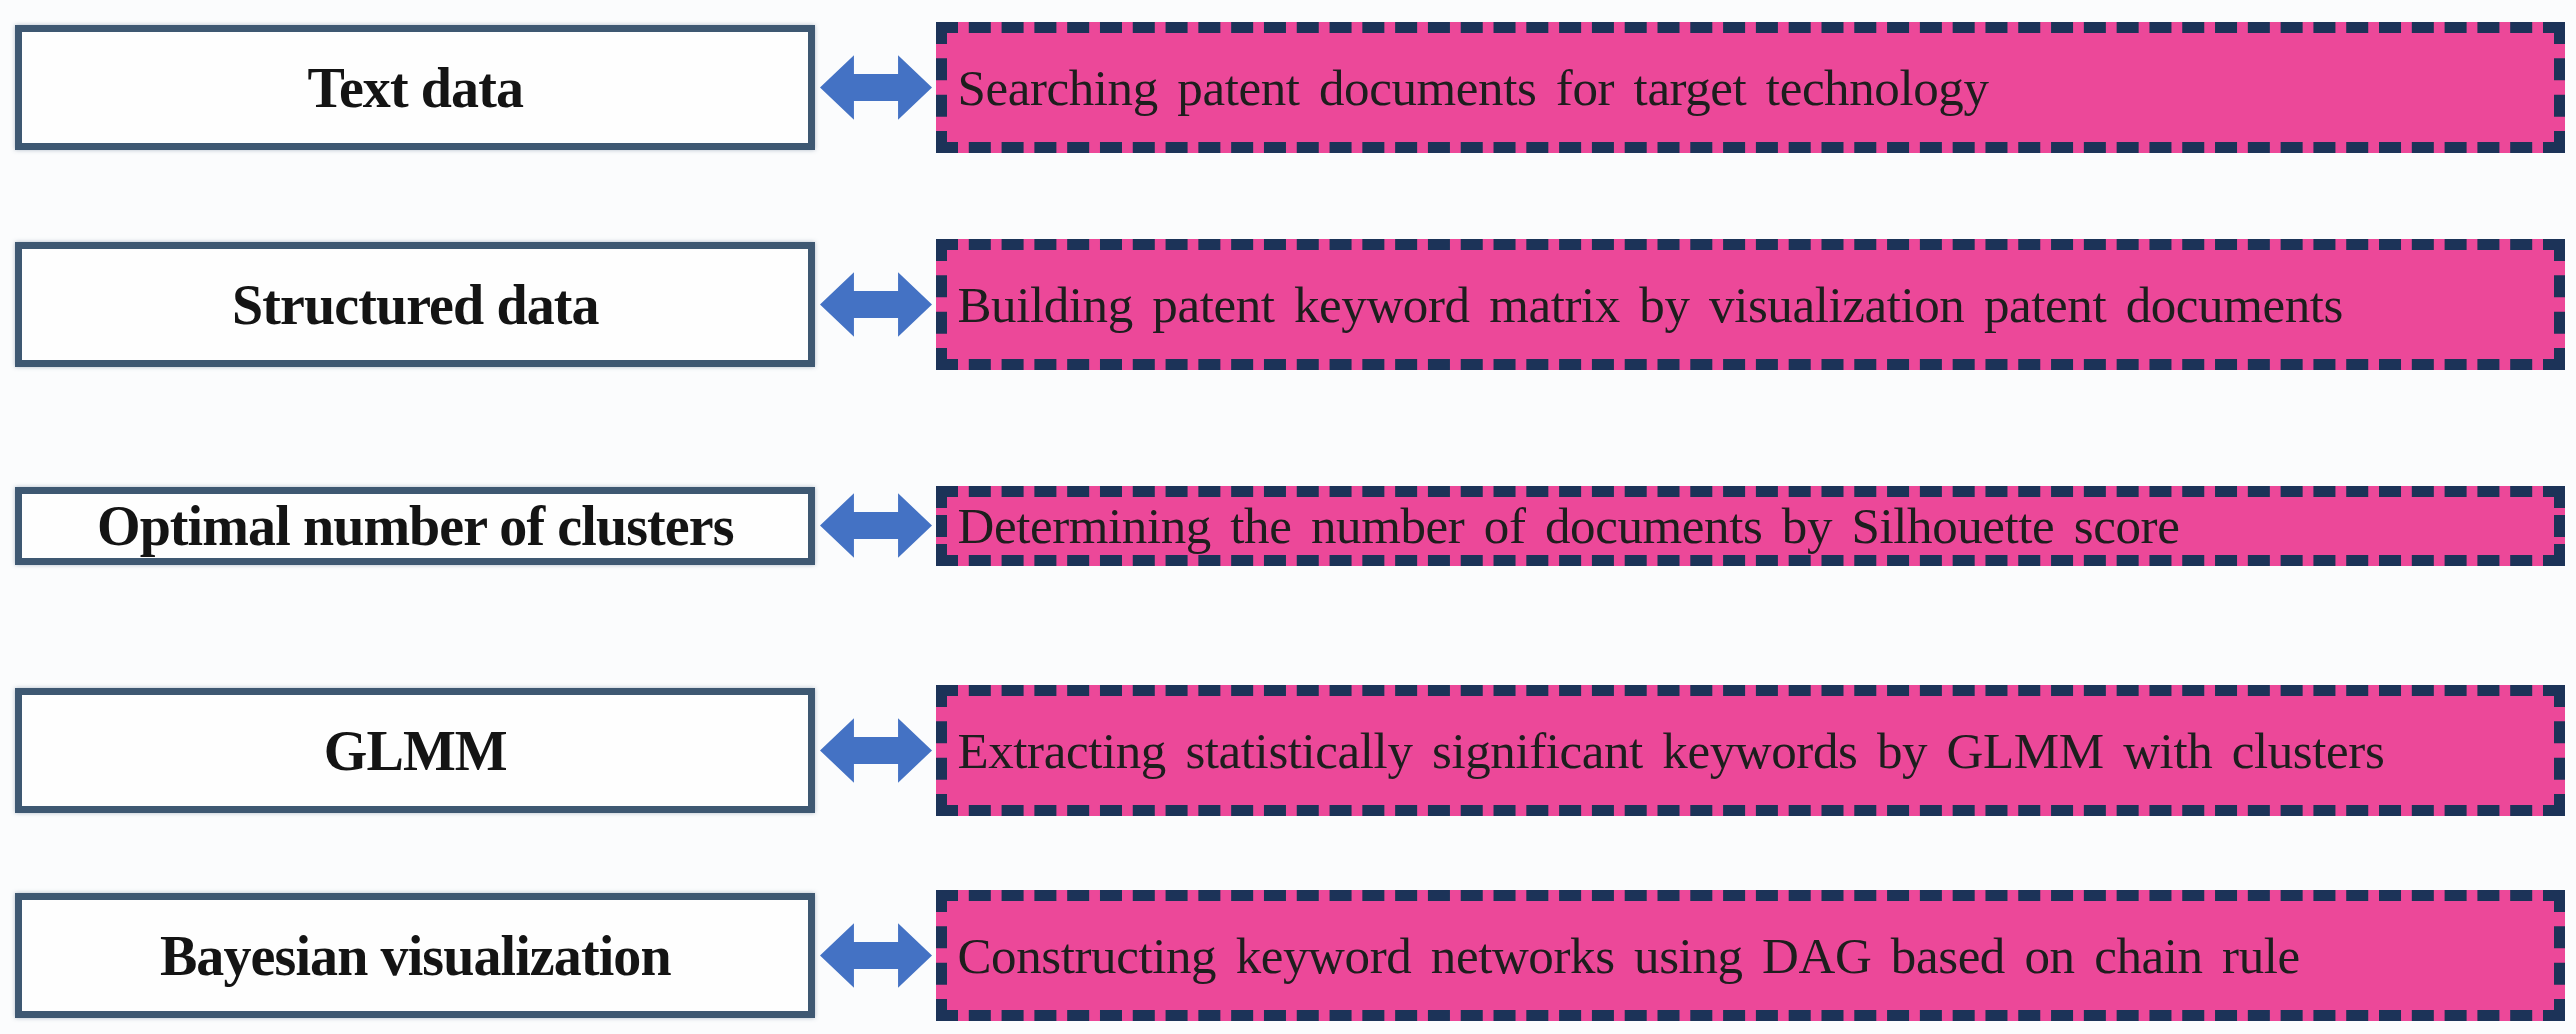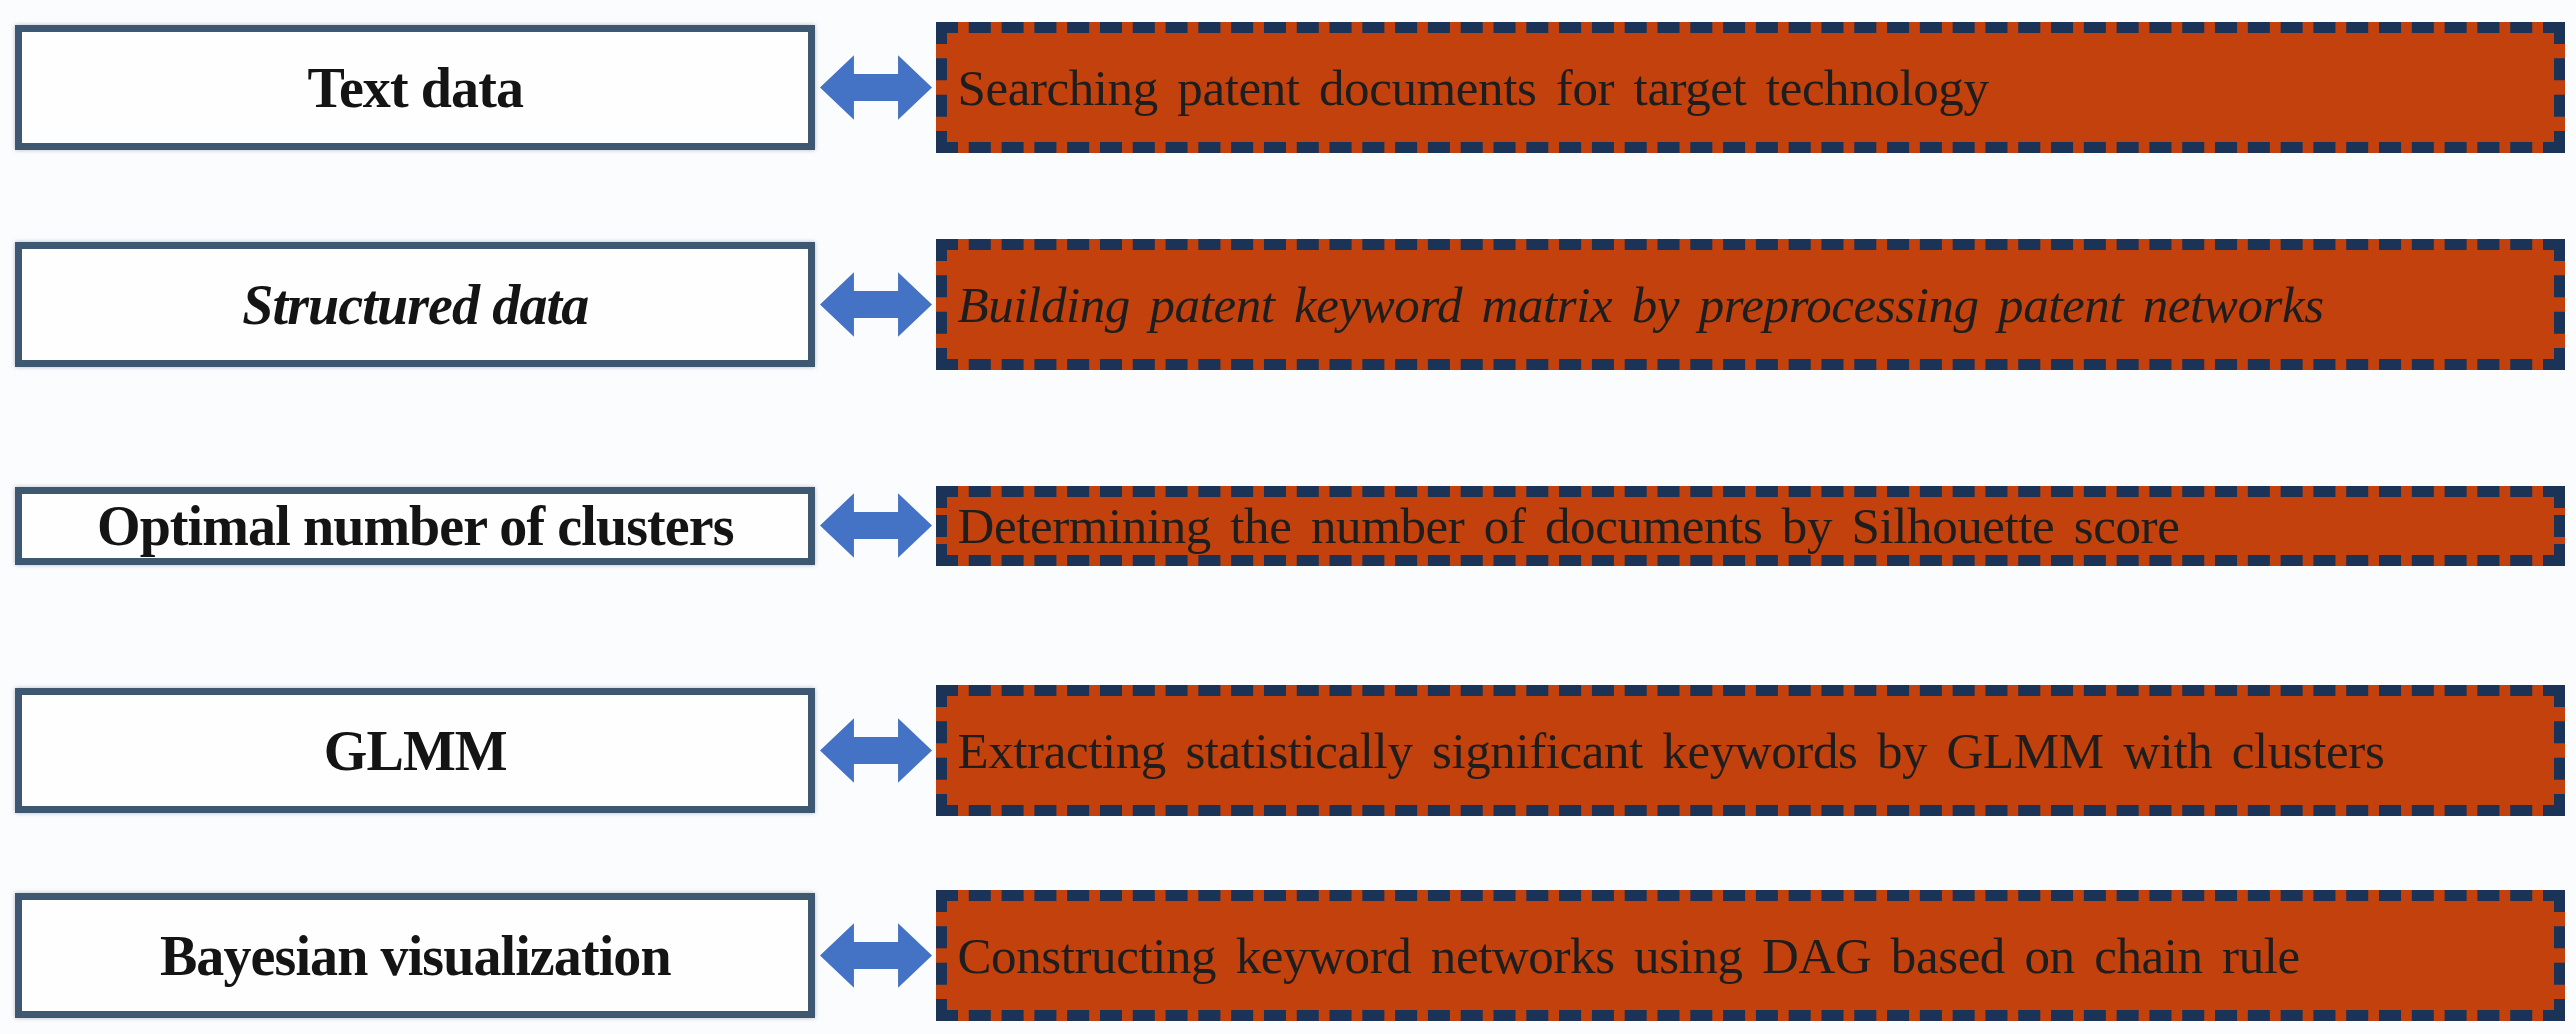--- a/index.html
+++ b/index.html
@@ -16,21 +16,21 @@
   }
   .row {
     position: absolute;
     left: 0;
     right: 0;
     height: 131px;
     display: flex;
     align-items: stretch;
   }
   .row-0 { top: 22px; }
-  .row-1 { top: 239px; font-style: italic; }
+  .row-1 { top: 239px; }
   .row-2 { top: 460px; align-items: center; }
   .row-3 { top: 685px; }
   .row-4 { top: 890px; }
 
   .solid-box {
     margin-left: 15.3px;
     margin-top: 3.4px;
     margin-bottom: 3.4px;
     width: 800px;
     flex: 0 0 800px;
@@ -52,21 +52,21 @@
     flex: 0 0 121px;
     display: flex;
     align-items: center;
     justify-content: center;
   }
   .arrow-wrap svg { display: block; }
 
   .dashed-box {
     flex: 1 1 auto;
     margin-right: 11px;
-    background: #c2410c;
+    background: #ec4899;
     border: 11px dashed #1c3358;
     display: flex;
     align-items: center;
   }
   .dashed-box .desc {
     font-size: 51px;
     color: #1e1e1e;
     padding-left: 10.2px;
     padding-right: 6.8px;
     word-spacing: 0.14em;
@@ -96,21 +96,21 @@
   <div class="row row-1">
     <div class="solid-box">
       <span class="label">Structured data</span>
     </div>
     <div class="arrow-wrap">
       <svg width="112" height="65" viewBox="0 0 132 76" aria-hidden="true">
         <polygon points="0,38 40,0 40,22 92,22 92,0 132,38 92,76 92,54 40,54 40,76" fill="#4472c4"></polygon>
       </svg>
     </div>
     <div class="dashed-box">
-      <span class="desc">Building patent keyword matrix by preprocessing patent networks</span>
+      <span class="desc">Building patent keyword matrix by visualization patent documents</span>
     </div>
   </div>
 
   <div class="row row-2">
     <div class="solid-box">
       <span class="label">Optimal number of clusters</span>
     </div>
     <div class="arrow-wrap">
       <svg width="112" height="65" viewBox="0 0 132 76" aria-hidden="true">
         <polygon points="0,38 40,0 40,22 92,22 92,0 132,38 92,76 92,54 40,54 40,76" fill="#4472c4"></polygon>

